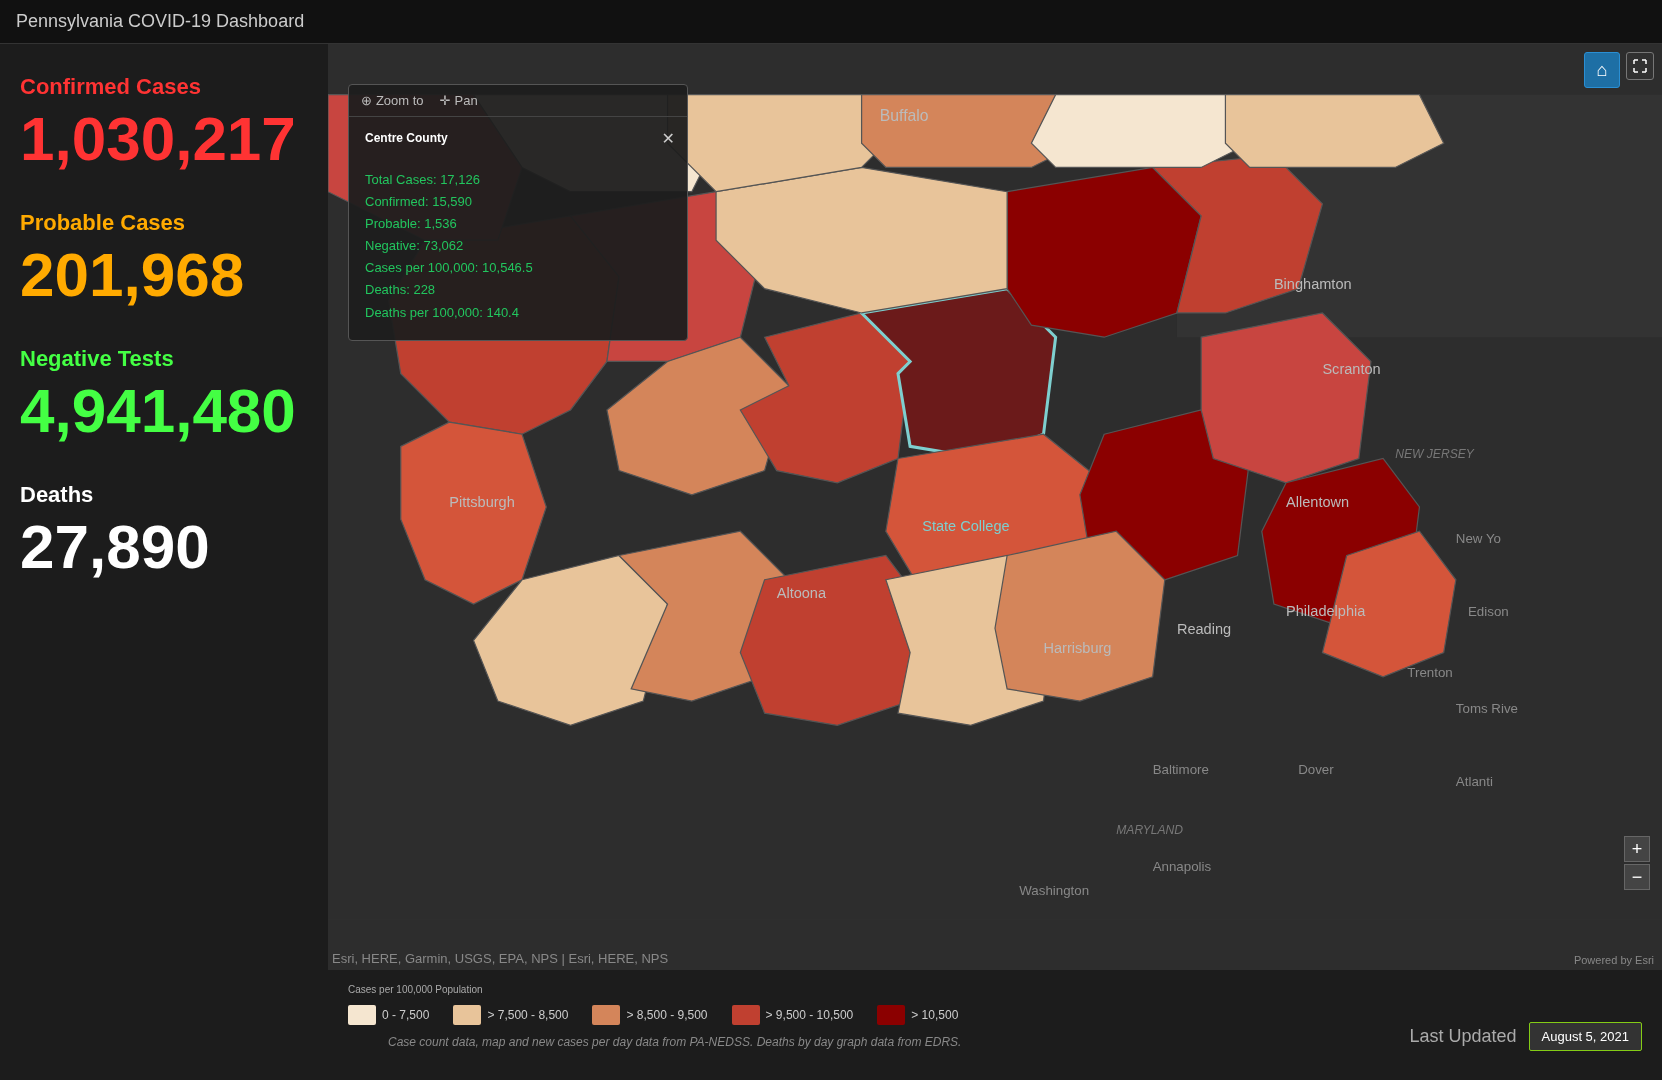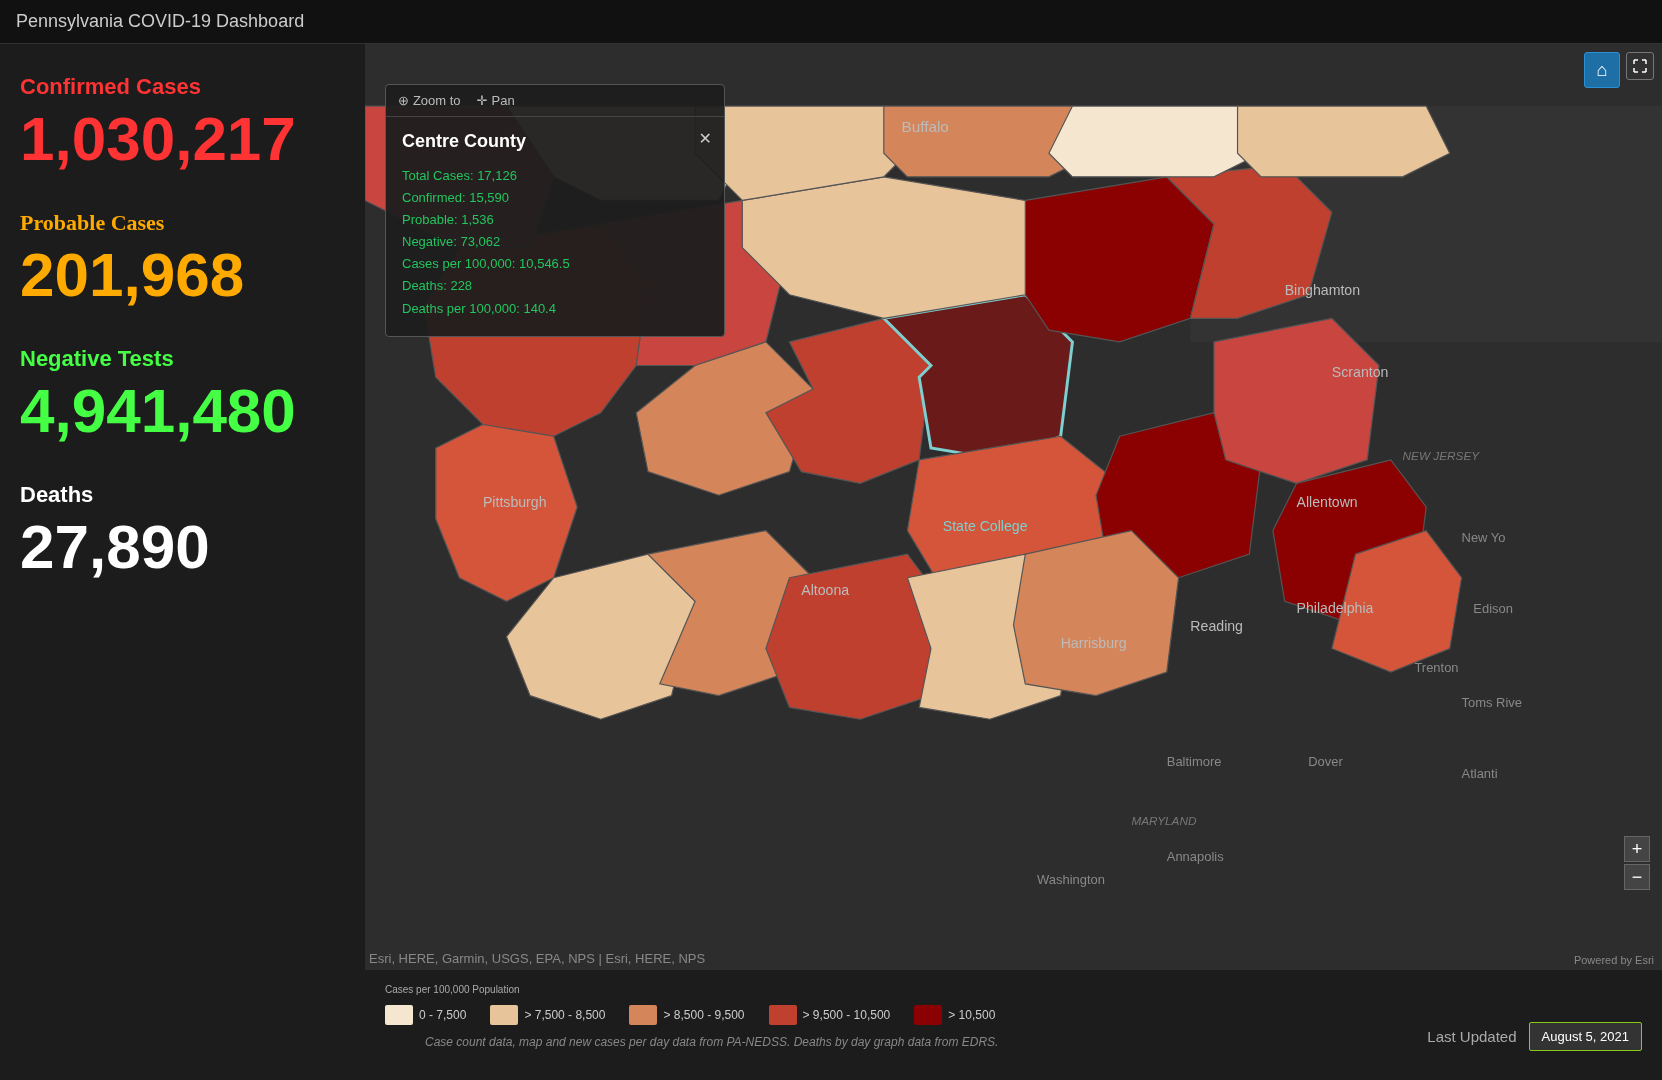--- a/index.html
+++ b/index.html
@@ -19,21 +19,21 @@
       border-bottom: 1px solid #333;
       height: 44px;
       display: flex;
       align-items: center;
     }
     #main-layout {
       display: flex;
       height: calc(1080px - 44px);
     }
     #left-panel {
-      width: 365px;
+      width: 328px;
       background: #1c1c1c;
       display: flex;
       flex-direction: column;
       padding: 30px 20px 20px 20px;
       flex-shrink: 0;
     }
     .stat-block {
       margin-bottom: 40px;
     }
     .stat-label {
@@ -41,21 +41,21 @@
       font-weight: bold;
       margin-bottom: 8px;
     }
     .stat-value {
       font-size: 62px;
       font-weight: bold;
       line-height: 1;
     }
     .confirmed-label { color: #ff3333; }
     .confirmed-value { color: #ff3333; }
-    .probable-label { color: #ffaa00; font-family: Liberation Serif, serif; }
+    .probable-label { color: #ffaa00; }
     .probable-value { color: #ffaa00; }
     .negative-label { color: #44ff44; }
     .negative-value { color: #44ff44; }
     .deaths-label { color: #ffffff; }
     .deaths-value { color: #ffffff; }
 
     #right-panel {
       flex: 1;
       display: flex;
       flex-direction: column;
@@ -108,24 +108,24 @@
       top: 12px;
       right: 12px;
       cursor: pointer;
       color: #aaa;
       font-size: 16px;
       background: none;
       border: none;
       color: #ccc;
     }
     #popup-title {
-      font-size: 18px;
+      font-size: 12px;
       font-weight: bold;
       color: #fff;
-      margin-bottom: 13px;
+      margin-bottom: 24px;
     }
     #popup-data {
       font-size: 13px;
       color: #22c55e;
       line-height: 1.7;
     }
     
     #map-controls {
       position: absolute;
       right: 12px;
@@ -235,21 +235,21 @@
       line-height: 1.5;
       margin-left: 40px;
     }
     #last-updated {
       display: flex;
       align-items: center;
       gap: 12px;
       margin-top: 6px;
     }
     #last-updated-label {
-      font-size: 15px;
+      font-size: 18px;
       color: #aaa;
       text-align: center;
     }
     #last-updated-date {
       background: #333;
       border: 1px solid #84cc16;
       padding: 6px 12px;
       font-size: 13px;
       color: #fff;
       border-radius: 2px;

